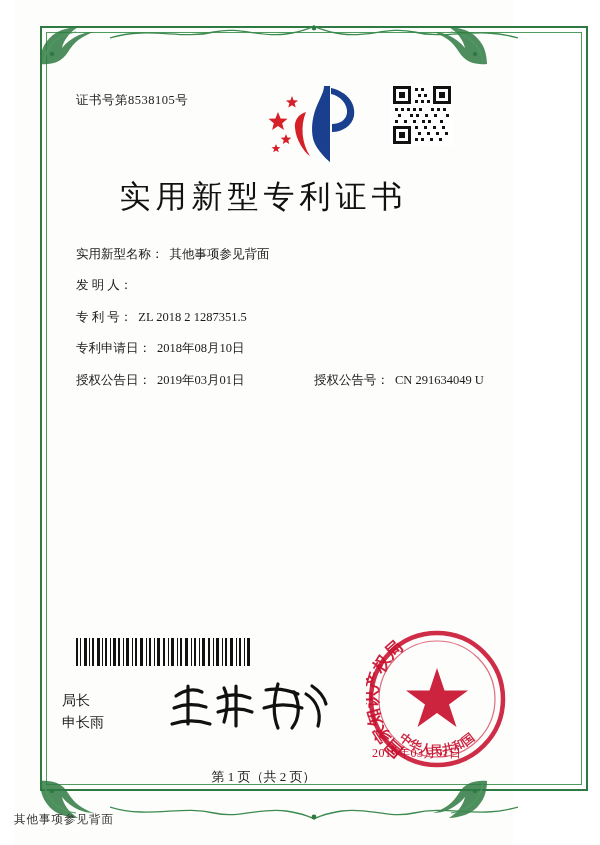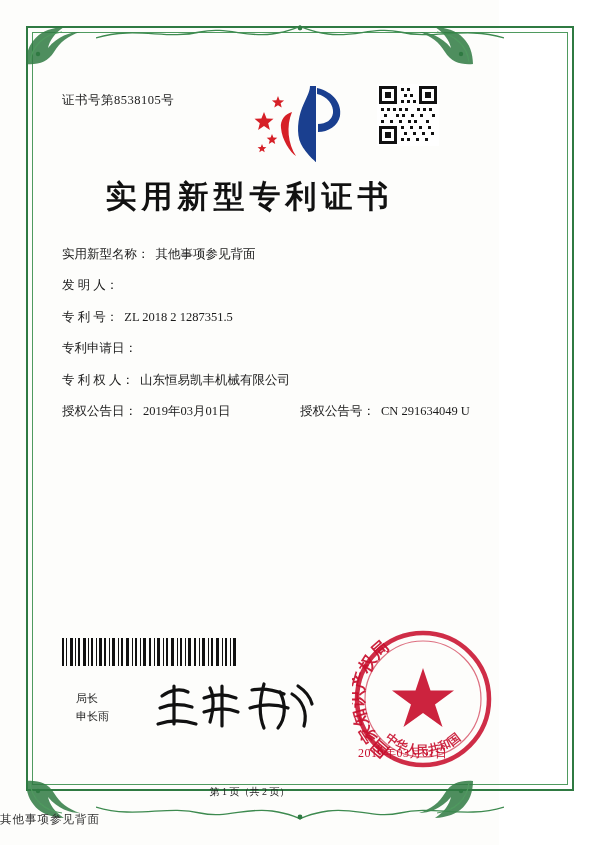--- a/index.html
+++ b/index.html
@@ -12,20 +12,21 @@
     background: #ffffff;
     font-family: "Liberation Serif", serif;
     color: #1a1a1a;
     overflow: hidden;
   }
   .page {
     position: relative;
     width: 499px;
     height: 845px;
     background: #fdfdfb;
+    margin-left: 14px;
   }
 
   
   .border-outer {
     position: absolute;
     left: 26px;
     top: 26px;
     width: 548px;
     height: 765px;
     border: 2px solid #2f7a42;
@@ -88,21 +89,21 @@
   }
 
   
   .title {
     position: absolute;
     left: 0;
     right: 0;
     top: 176px;
     text-align: center;
     font-size: 31px;
-    font-weight: bold;
+    font-weight: normal;
     letter-spacing: 5px;
     font-family: "DejaVu Serif", serif;
     color: #111;
   }
 
   
   .fields {
     position: absolute;
     left: 62px;
     top: 245px;
@@ -151,23 +152,23 @@
     position: absolute;
     left: 62px;
     top: 638px;
     width: 176px;
     height: 28px;
   }
 
   
   .sig-label {
     position: absolute;
-    left: 76px;
+    left: 48px;
     top: 690px;
-    font-size: 11px;
+    font-size: 14px;
     line-height: 1.6;
     color: #1b1b1b;
   }
   .sig-hand {
     position: absolute;
     left: 152px;
     top: 678px;
     width: 170px;
     height: 56px;
   }
@@ -187,23 +188,23 @@
     font-size: 12px;
     color: #c8102e;
     letter-spacing: 0.5px;
   }
 
   
   .page-no {
     position: absolute;
     left: 0;
     right: 0;
-    top: 785px;
+    top: 768px;
     text-align: center;
-    font-size: 10px;
+    font-size: 13px;
     color: #222;
   }
   .back-note {
     position: absolute;
     left: 0;
     right: 0;
     top: 812px;
     font-size: 11.5px;
     color: #333;
     letter-spacing: 1px;
@@ -353,24 +354,21 @@
     </div>
     <div class="frow">
       <span class="flabel">发 明 人：</span>
     </div>
     <div class="frow">
       <span class="flabel">专 利 号：</span>
       <span class="fvalue">ZL 2018 2 1287351.5</span>
     </div>
     <div class="frow">
       <span class="flabel">专利申请日：</span>
-    </div>
-    <div class="frow">
-      <span class="flabel">专 利 权 人：</span>
-      <span class="fvalue">山东恒易凯丰机械有限公司</span>
+      <span class="fvalue">2018年08月10日</span>
     </div>
     <div class="frow frow-split">
       <span class="half">
         <span class="flabel">授权公告日：</span>
         <span class="fvalue">2019年03月01日</span>
       </span>
       <span class="half">
         <span class="flabel">授权公告号：</span>
         <span class="fvalue">CN 291634049 U</span>
       </span>

